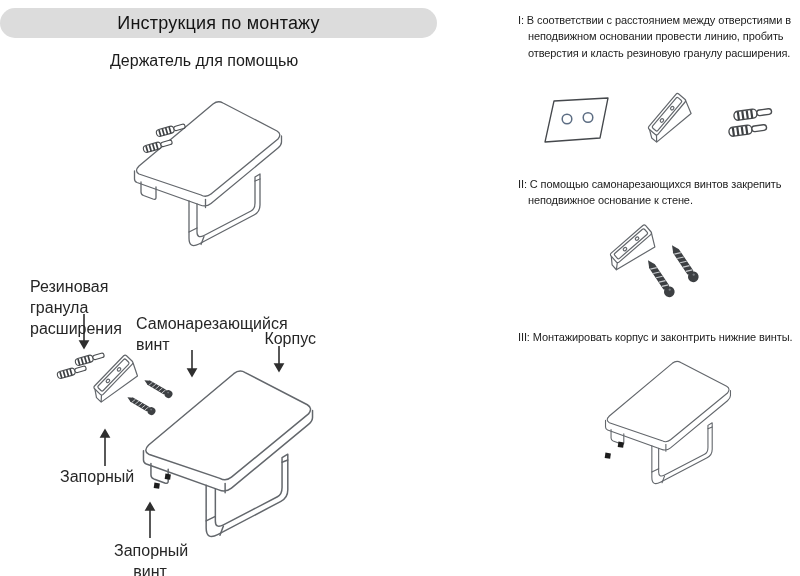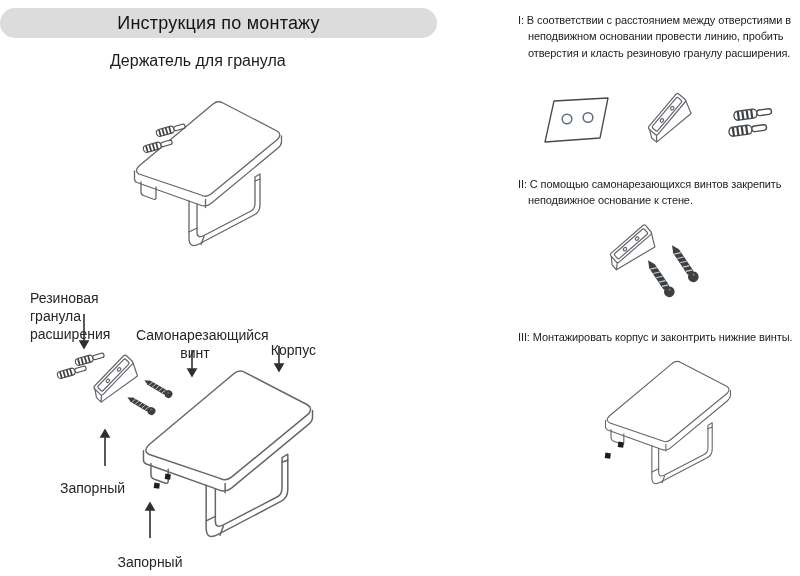--- a/index.html
+++ b/index.html
@@ -2,21 +2,21 @@
 <html><head>
 <meta charset="utf-8">
 <style>
   html,body{margin:0;padding:0;width:800px;height:576px;overflow:hidden;background:#ffffff;}
   body{font-family:"Liberation Sans", sans-serif;color:#1f1f1f;position:relative;}
   .abs{position:absolute;}
   #title-band{left:0;top:8px;width:437px;height:30px;background:#dcdcdc;
     display:flex;align-items:center;justify-content:center;border-radius:15px;}
   #title-band .t{font-size:18px;color:#141414;letter-spacing:0.2px;}
   #subtitle{left:110px;top:52px;font-size:16px;color:#1c1c1c;}
-  .part-label{font-size:14px;line-height:1.3;color:#262626;margin-top:12px;}
+  .part-label{font-size:16px;line-height:1.3;color:#262626;}
   .step-text{left:518px;width:279px;font-size:11px;line-height:1.48;color:#222;
     padding-left:10px;text-indent:-10px;letter-spacing:-0.1px;}
   svg{display:block;}
   .defs{position:absolute;width:0;height:0;overflow:hidden;}
 </style>
 </head>
 <body>
 
 <svg class="defs" aria-hidden="true">
   <defs>
@@ -50,21 +50,21 @@
       <ellipse cx="15" cy="6.1" rx="1.9" ry="1.5"></ellipse>
       <ellipse cx="31" cy="6.1" rx="1.9" ry="1.5"></ellipse>
       <path d="M0,2.5 L-5,9.5 L-5,16 L0.3,11.3 M-5,16 L39,24 L45.3,11.8"></path>
     </g>
   </defs>
 </svg>
 
 <div id="title-band" class="abs">
   <span class="t">Инструкция по монтажу</span>
 </div>
-<div id="subtitle" class="abs">Держатель для гранула</div>
+<div id="subtitle" class="abs">Держатель для помощью</div>
 
 <svg class="abs" style="left:108px;top:86px" width="235" height="195" viewBox="0 0 235 195">
   <g>
       <use href="#sym-holder"></use>
     </g>
   <g transform="translate(63,44) rotate(-16) translate(-15.5,-5)">
       <use href="#sym-anchor"></use>
     </g>
   <g transform="translate(50,60) rotate(-16) translate(-15.5,-5)">
       <use href="#sym-anchor"></use>
@@ -110,21 +110,21 @@
       <use href="#sym-screw"></use>
     </g>
   <g transform="translate(88,53) scale(1.15)">
       <use href="#sym-holder"></use>
     </g>
   <rect x="129" y="183" width="5.5" height="5.5" fill="#1c1c1c" transform="rotate(8 132 186)"></rect>
   <rect x="140" y="174" width="5.5" height="5.5" fill="#1c1c1c" transform="rotate(8 143 177)"></rect>
 </svg>
 
 <div class="abs part-label" style="left:30px;top:277px;width:118px">Резиновая гранула расширения</div>
-<div class="abs part-label" style="left:136px;top:314px;width:118px;text-align:center">Самонарезающийся винт</div>
+<div class="abs part-label" style="left:136px;top:314px;width:118px;text-align:left">Самонарезающийся винт</div>
 <div class="abs part-label" style="left:252px;top:329px;width:64px;text-align:right">Корпус</div>
 <div class="abs part-label" style="left:60px;top:467px">Запорный</div>
 <div class="abs part-label" style="left:114px;top:541px;width:72px;text-align:center">Запорный винт</div>
 
 <div class="abs step-text" style="top:12px">I: В соответствии с расстоянием между отверстиями в неподвижном основании провести линию, пробить отверстия и класть резиновую гранулу расширения.</div>
 <div class="abs step-text" style="top:176px">II: С помощью самонарезающихся винтов закрепить неподвижное основание к стене.</div>
 <div class="abs step-text" style="top:329px">III: Монтажировать корпус и законтрить нижние винты.</div>
 
 <svg class="abs" style="left:530px;top:88px" width="260" height="80" viewBox="0 0 260 80">
   <g>

